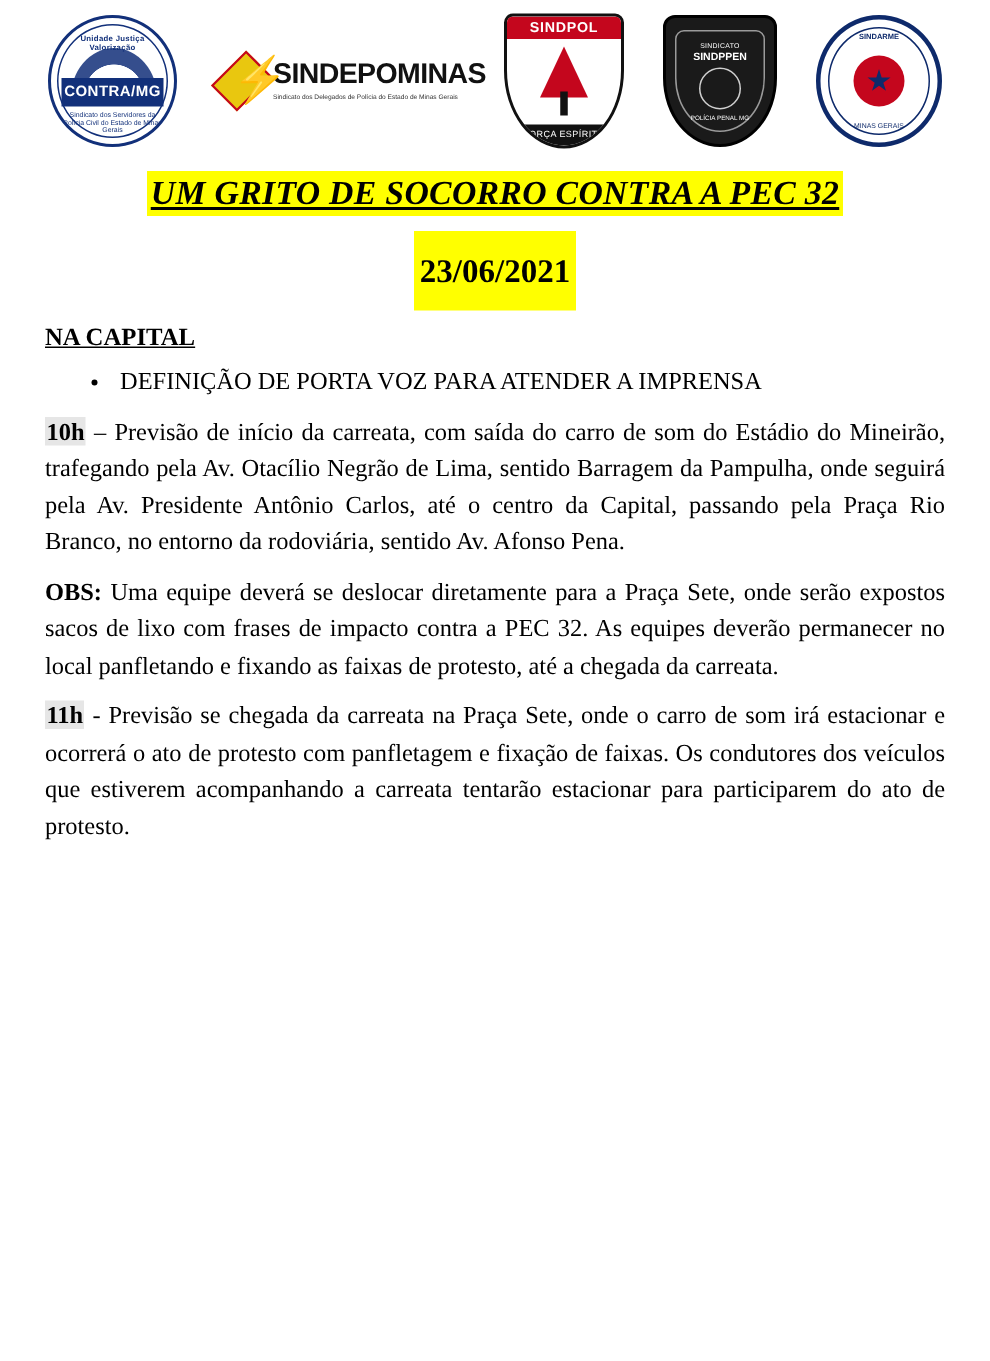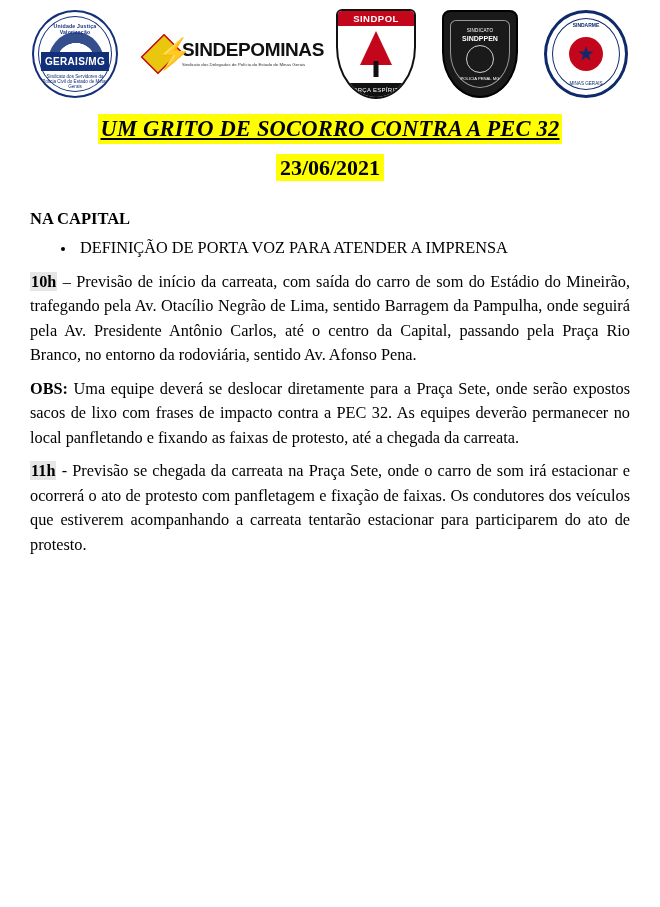--- a/index.html
+++ b/index.html
@@ -351,21 +351,21 @@
     letter-spacing: .2px;
     padding: 1px 3px;
     line-height: 28px;
   }
   .doc-date {
     display: inline-block;
     background: #ffff00;
     font-family: "Liberation Serif", serif;
     font-weight: bold;
     font-size: 22px;
-    padding: 0 4px;
+    padding: 13px 4px;
     margin-top: 10px;
     line-height: 27px;
   }
   .roteiro {
     text-align: center;
     font-weight: bold;
     font-size: 17px;
     text-decoration: underline;
     margin-top: 11px;
   }
@@ -373,21 +373,22 @@
     text-align: center;
     font-weight: bold;
     font-style: italic;
     font-size: 19px;
     margin-top: 9px;
     letter-spacing: .2px;
   }
   .section-head {
     font-weight: bold;
     font-size: 16.5px;
-    margin-top: 28px;
+    text-decoration: underline;
+    margin-top: 8px;
     margin-bottom: 2px;
   }
 
   
   p.para {
     font-size: 16.3px;
     line-height: 24.5px;
     text-align: justify;
     margin: 9px 0 0 0;
     hyphens: none;
@@ -419,21 +420,21 @@
 <div class="page">
 
   <div class="logo-bar">
 
     <div class="logo logo1">
       <div class="seal">
         <div class="ring"></div>
         <div class="gear"></div>
         <div class="topband">Unidade Justiça Valorização</div>
         <div class="bluebox">
-          <span>GERAIS/MG</span>
+          <span>CONTRA/MG</span>
         </div>
         <div class="botband">Sindicato dos Servidores da Polícia Civil do Estado de Minas Gerais</div>
       </div>
     </div>
 
     <div class="logo logo2">
       <div class="sindepominas">
         <div class="bolt">
           <div class="dia"></div>
           <div class="zig">⚡</div>

